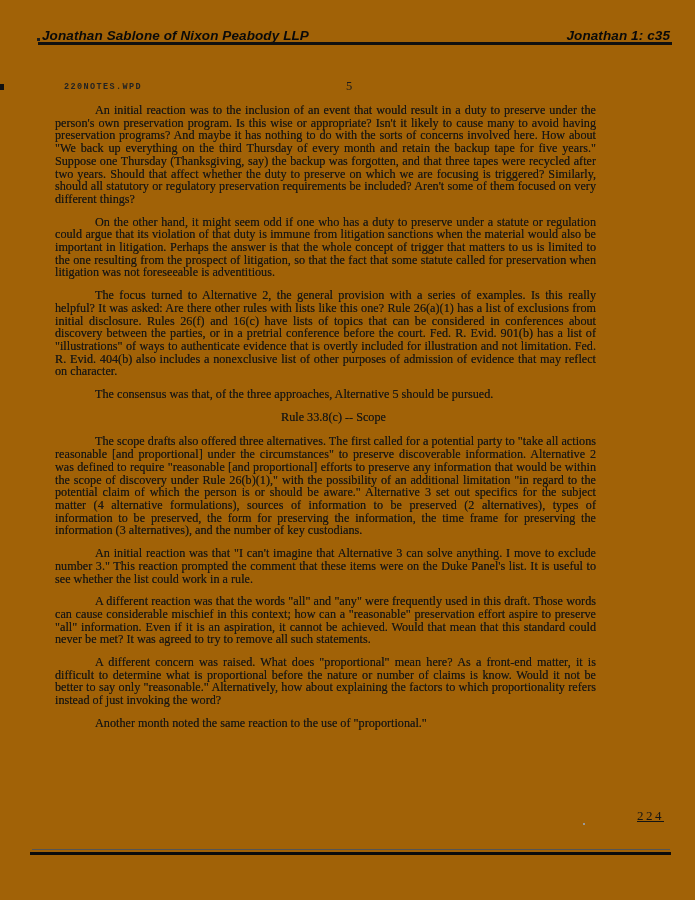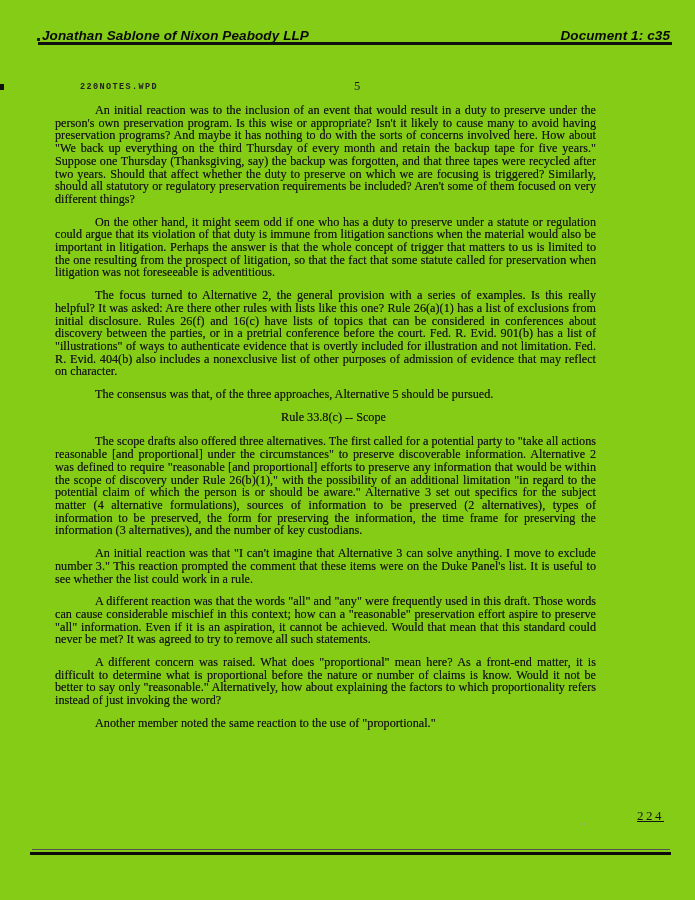--- a/index.html
+++ b/index.html
@@ -5,38 +5,38 @@
   * { margin:0; padding:0; box-sizing:border-box; }
   html,body { width:695px; height:900px; }
   body {
     position:relative;
     width:695px; height:900px;
     background:#ffffff;
     overflow:hidden;
     font-family:"Liberation Serif","DejaVu Serif",serif;
     color:#1a1a1a;
   }
-  .page { position:absolute; inset:0; background:#84cc16; }
+  .page { position:absolute; inset:0; background:#a16207; }
 
   
   .header-row {
     position:absolute; top:28px; left:42px; right:25px;
     display:flex; justify-content:space-between; align-items:baseline;
     font-family:"Liberation Sans","DejaVu Sans",sans-serif;
     font-weight:bold; font-style:italic;
     font-size:13.5px; letter-spacing:0.1px; color:#0a0a0a;
   }
   .header-rule {
     position:absolute; top:42px; left:38px; width:634px; height:2.6px;
     background:#101010;
   }
 
   
   .doc-row {
-    position:absolute; top:79px; left:46px; right:27px; height:14px;
+    position:absolute; top:79px; left:30px; right:27px; height:14px;
   }
   .file-label {
     position:absolute; left:34px; top:3px;
     font-family:"Liberation Mono","DejaVu Sans Mono",monospace;
     font-size:8.5px; letter-spacing:1.4px; color:#222;
     font-weight:bold;
   }
   .page-num-top {
     position:absolute; left:0; right:0; text-align:center; top:0;
     font-size:12.5px; color:#1b1b1b;
@@ -95,40 +95,40 @@
 <body>
 
 <div class="page">
 
   <div class="artifact-dot"></div>
   <div class="artifact-edge"></div>
   <div class="artifact-speck"></div>
 
   <div class="header-row">
     <span>Jonathan Sablone of Nixon Peabody LLP</span>
-    <span>Document 1: c35</span>
+    <span>Jonathan 1: c35</span>
   </div>
   <div class="header-rule"></div>
 
   <div class="doc-row">
     <span class="file-label">220NOTES.WPD</span>
     <span class="page-num-top">5</span>
   </div>
 
   <main class="doc-body">
     <p class="para">An initial reaction was to the inclusion of an event that would result in a duty to preserve under the person's own preservation program.  Is this wise or appropriate?  Isn't it likely to cause many to avoid having preservation programs?  And maybe it has nothing to do with the sorts of concerns involved here.  How about "We back up everything on the third Thursday of every month and retain the backup tape for five years."  Suppose one Thursday (Thanksgiving, say) the backup was forgotten, and that three tapes were recycled after two years.  Should that affect whether the duty to preserve on which we are focusing is triggered?  Similarly, should all statutory or regulatory preservation requirements be included?  Aren't some of them focused on very different things?</p>
     <p class="para">On the other hand, it might seem odd if one who has a duty to preserve under a statute or regulation could argue that its violation of that duty is immune from litigation sanctions when the material would also be important in litigation.  Perhaps the answer is that the whole concept of trigger that matters to us is limited to the one resulting from the prospect of litigation, so that the fact that some statute called for preservation when litigation was not foreseeable is adventitious.</p>
     <p class="para">The focus turned to Alternative 2, the general provision with a series of examples.  Is this really helpful?  It was asked:  Are there other rules with lists like this one?  Rule 26(a)(1) has a list of exclusions from initial disclosure.  Rules 26(f) and 16(c) have lists of topics that can be considered in conferences about discovery between the parties, or in a pretrial conference before the court.  Fed. R. Evid. 901(b) has a list of "illustrations" of ways to authenticate evidence that is overtly included for illustration and not limitation.  Fed. R. Evid. 404(b) also includes a nonexclusive list of other purposes of admission of evidence that may reflect on character.</p>
     <p class="para">The consensus was that, of the three approaches, Alternative 5 should be pursued.</p>
     <p class="rule-heading">Rule 33.8(c) -- Scope</p>
     <p class="para">The scope drafts also offered three alternatives.  The first called for a potential party to "take all actions reasonable [and proportional] under the circumstances" to preserve discoverable information.  Alternative 2 was defined to require "reasonable [and proportional] efforts to preserve any information that would be within the scope of discovery under Rule 26(b)(1)," with the possibility of an additional limitation "in regard to the potential claim of which the person is or should be aware."  Alternative 3 set out specifics for the subject matter (4 alternative formulations), sources of information to be preserved (2 alternatives), types of information to be preserved, the form for preserving the information, the time frame for preserving the information (3 alternatives), and the number of key custodians.</p>
     <p class="para">An initial reaction was that "I can't imagine that Alternative 3 can solve anything.  I move to exclude number 3."  This reaction prompted the comment that these items were on the Duke Panel's list.  It is useful to see whether the list could work in a rule.</p>
     <p class="para">A different reaction was that the words "all" and "any" were frequently used in this draft.  Those words can cause considerable mischief in this context; how can a "reasonable" preservation effort aspire to preserve "all" information.  Even if it is an aspiration, it cannot be achieved.  Would that mean that this standard could never be met?  It was agreed to try to remove all such statements.</p>
     <p class="para">A different concern was raised.  What does "proportional" mean here?  As a front-end matter, it is difficult to determine what is proportional before the nature or number of claims is know.  Would it not be better to say only "reasonable."  Alternatively, how about explaining the factors to which proportionality refers instead of just invoking the word?</p>
-    <p class="para">Another member noted the same reaction to the use of "proportional."</p>
+    <p class="para">Another month noted the same reaction to the use of "proportional."</p>
   </main>
 
   <div class="sheet-num">224</div>
 
   <div class="footer-rule-thin"></div>
   <div class="footer-rule"></div>
 
 </div>
 
 </body></html>

